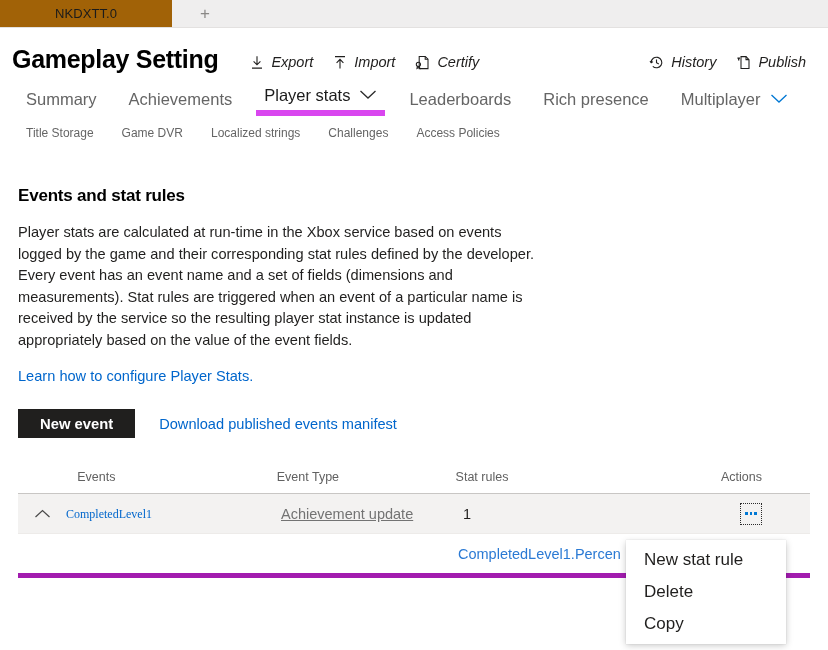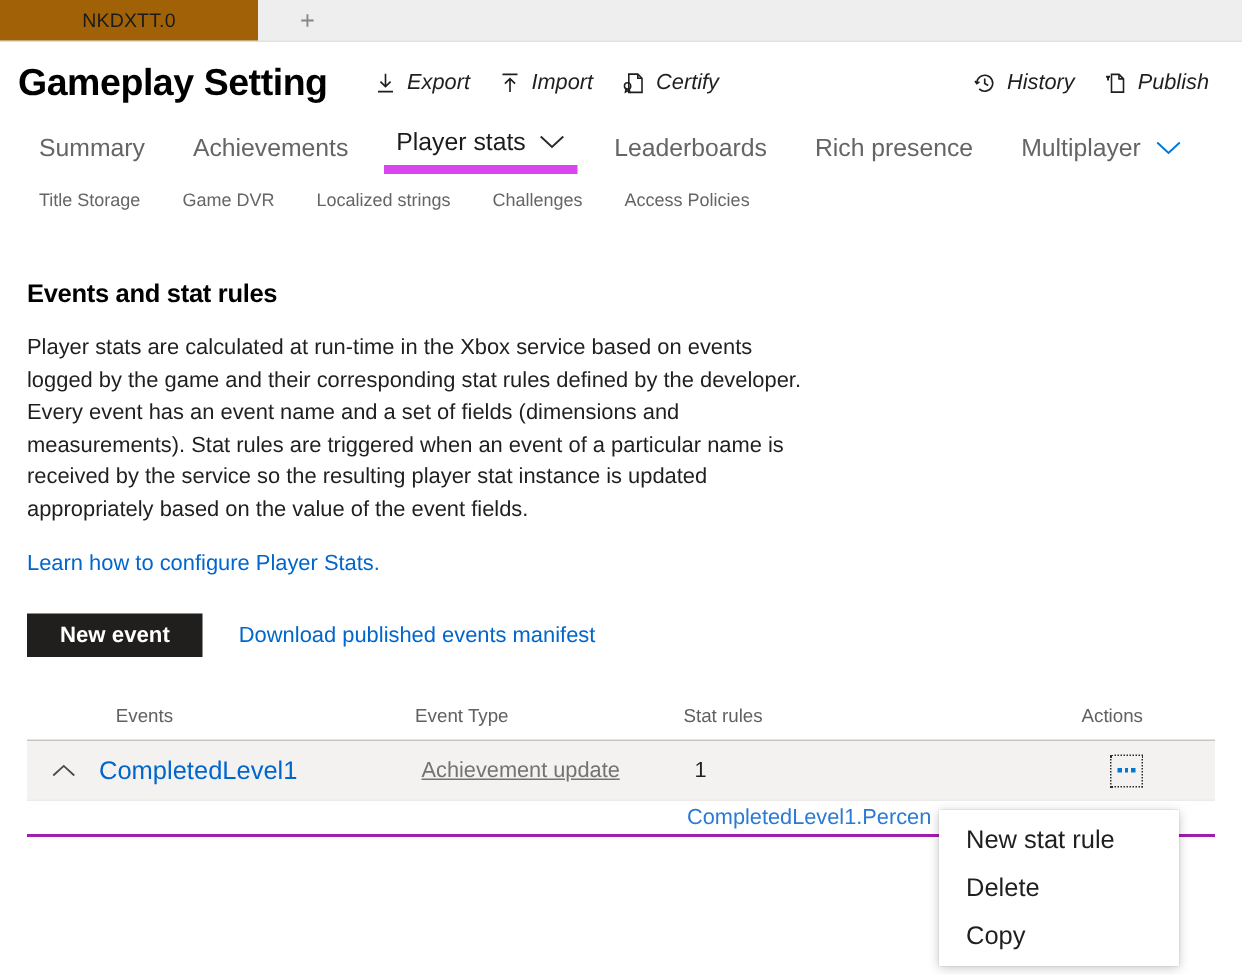--- a/index.html
+++ b/index.html
@@ -37,21 +37,21 @@
     justify-content: center;
     font-size: 17px;
     color: #8a8886;
     font-weight: 300;
   }
   .tab-rest { flex: 1; }
 
   
   .cmdbar {
     display: flex;
-    align-items: center;
+    align-items: flex-end;
     padding: 8px 12px 4px 12px;
     height: 50px;
   }
   .page-title {
     font-size: 25px;
     font-weight: bold;
     letter-spacing: -0.3px;
     color: #000;
     margin-right: 22px;
     white-space: nowrap;
@@ -158,31 +158,31 @@
   .tbl-row {
     display: flex;
     align-items: center;
     height: 40px;
     background: #f3f2f1;
     border-bottom: 1px solid #edebe9;
   }
   .tbl-subrow {
     display: flex;
     align-items: center;
-    height: 24px;
+    height: 44px;
     background: #ffffff;
-    border-bottom: 2px solid #a21caf;
+    border-bottom: 5px solid #a21caf;
   }
   .c-toggle { width: 48px; display: flex; justify-content: center; align-items: center; color: #4a4a4a; }
   .c-events { width: 215px; }
   .c-type   { width: 182px; }
   .c-rules  { width: 270px; }
   .c-actions{ flex: 1; display: flex; justify-content: flex-end; padding-right: 48px; }
   .tbl-head .c-events { padding-left: 12px; }
-  .tbl-row .c-events a { color: #0066cc; font-size: 17px; text-decoration: none; cursor: pointer; }
+  .tbl-row .c-events a { color: #0066cc; font-size: 12px; text-decoration: none; cursor: pointer; font-family: Liberation Serif, serif; }
   .tbl-row .c-type { font-size: 14.5px; color: #737373; text-decoration: underline; }
   .tbl-row .c-rules { font-size: 14.5px; color: #201f1e; }
   .sub-link {
     color: #2b7ad4;
     font-size: 14.5px;
     text-decoration: none;
     cursor: pointer;
     margin-left: 440px;
     white-space: nowrap;
   }

